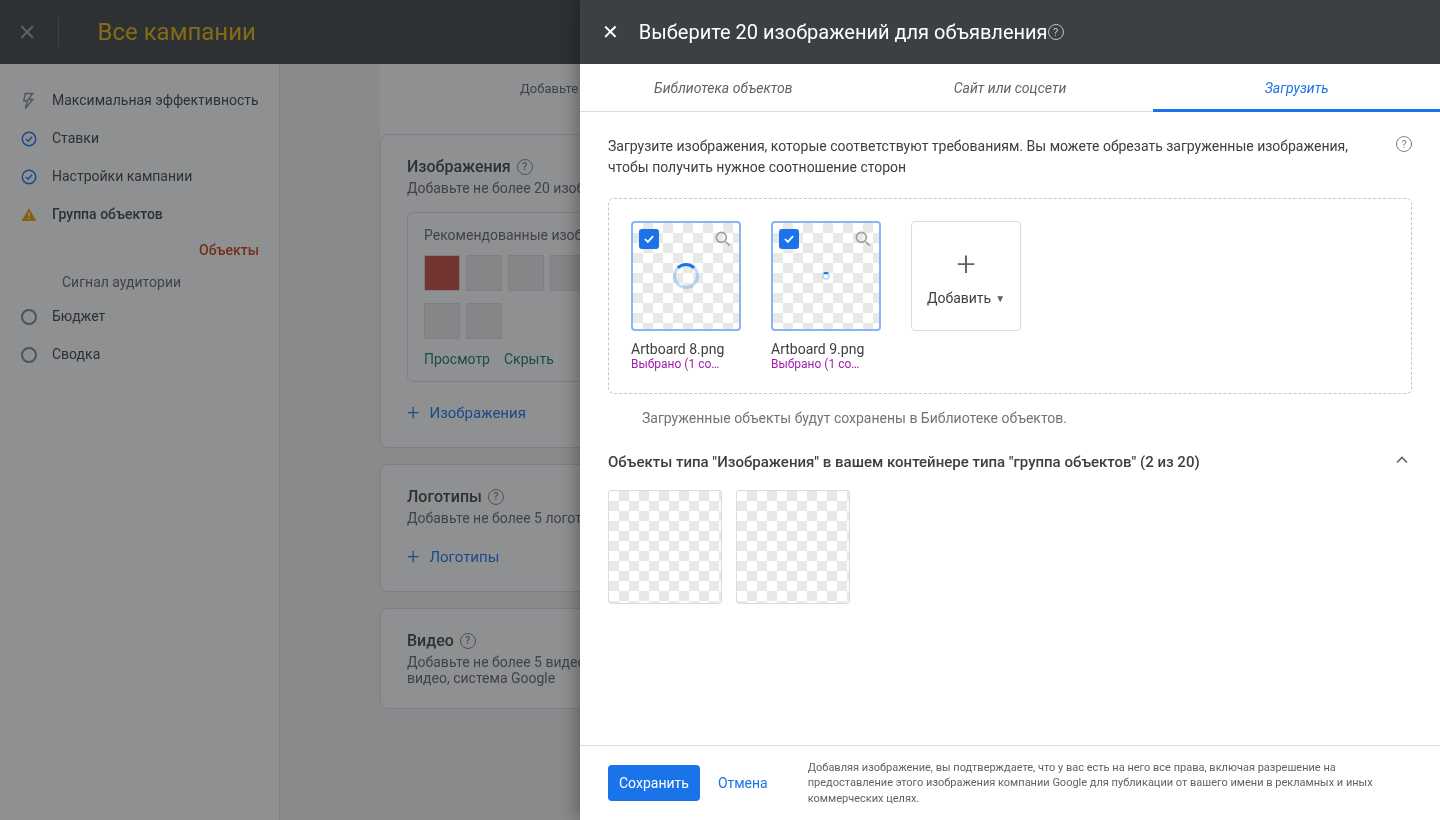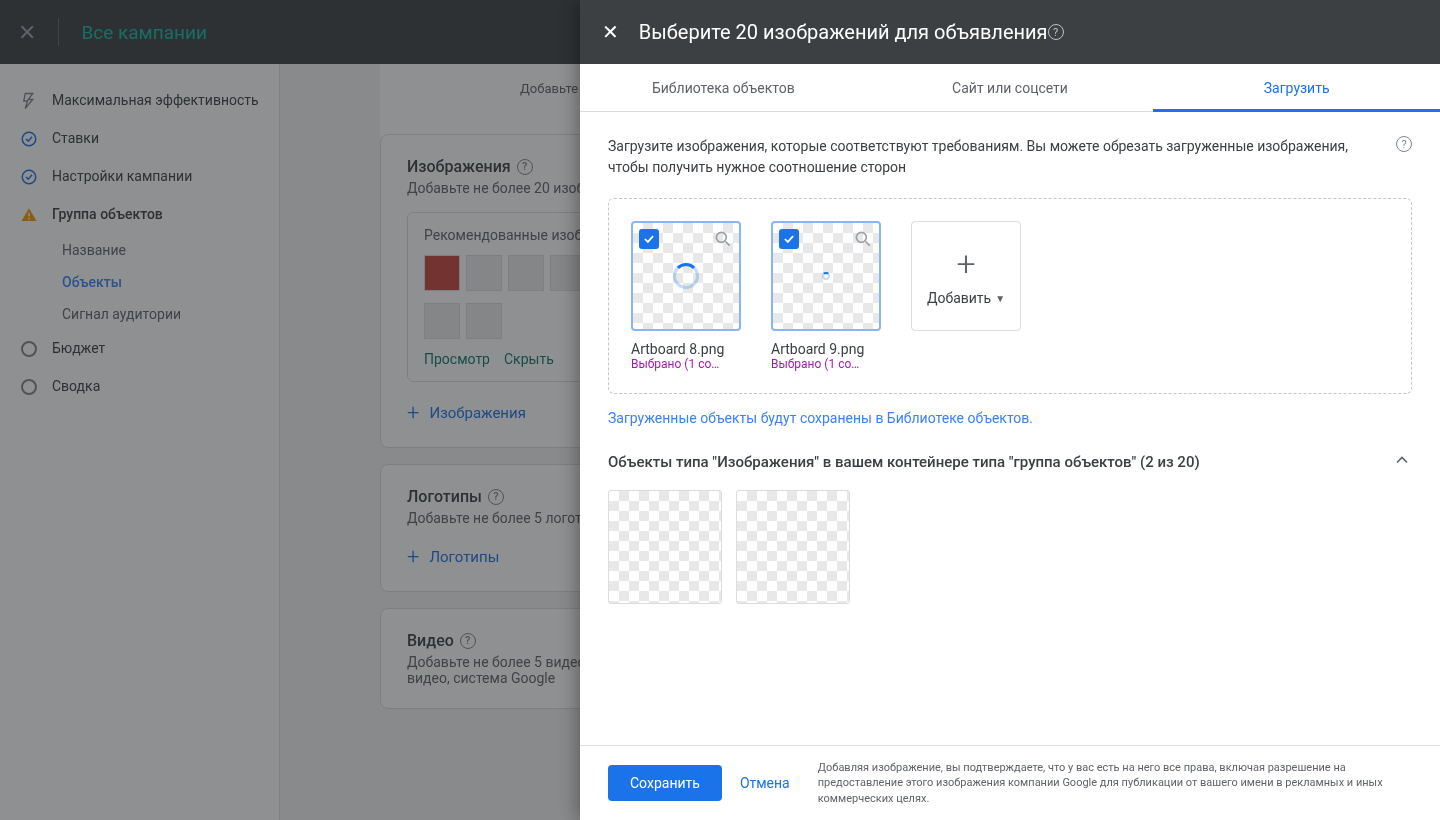--- a/index.html
+++ b/index.html
@@ -8,27 +8,27 @@
 
 .bg-app { position: absolute; inset: 0; }
 .bg-topbar { height: 64px; background: #3c4043; display: flex; align-items: center; padding: 0 18px; gap: 18px; }
 .bg-topbar .close { color: #9aa0a6; font-size: 22px; cursor: pointer; }
 .ads-logo { display: flex; align-items: center; gap: 6px; }
 .logo-tri { width: 26px; height: 24px; position: relative; }
 .logo-tri svg { width: 26px; height: 24px; }
 .brand-text { color: #e8eaed; font-size: 22px; font-weight: 400; }
 .brand-text .ads-word { color: #bdc1c6; }
 .vsep { width: 1px; height: 28px; background: #5f6368; margin: 0 4px; }
-.all-camp { color: #14b8a6; font-size: 19px; }
+.all-camp { color: #eab308; font-size: 24px; margin-left: 16px; }
 
 .bg-main { position: absolute; top: 64px; left: 0; right: 0; bottom: 0; display: flex; }
 .sidebar { width: 280px; border-right: 1px solid #e0e0e0; padding-top: 18px; background: #fff; }
 .side-item { display: flex; align-items: flex-start; gap: 14px; padding: 10px 20px; color: #3c4043; font-size: 14px; }
 .side-item.small { padding: 8px 20px 8px 62px; font-size: 14px; color: #5f6368; }
-.side-item.active-sub { color: #3b82f6; font-weight: 500; }
+.side-item.active-sub { color: #c2410c; font-weight: 500; justify-content: flex-end; }
 .side-item.bold { font-weight: 500; }
 .side-icon { width: 18px; height: 18px; flex-shrink: 0; display: flex; align-items: center; justify-content: center; }
 .chk-circle { width: 18px; height: 18px; }
 .warn-tri svg { width: 18px; height: 18px; }
 .empty-circ { width: 16px; height: 16px; border: 2px solid #80868b; border-radius: 50%; }
 
 .content-area { flex: 1; background: #f1f3f4; padding: 0 40px; position: relative; overflow: hidden; }
 .hint-bar { background: #fff; margin: 0 60px; height: 110px; position: relative; border-radius: 0 0 8px 8px; padding: 16px 100px 16px 140px; }
 .hint-bar .navarr { position: absolute; bottom: 10px; display: flex; gap: 40px; left: 30px; }
 .arr { color: #5f6368; font-size: 22px; cursor: pointer; }
@@ -59,21 +59,21 @@
 .scrim { position: absolute; inset: 0; background: rgba(32,33,36,0.5); }
 
 
 .panel { position: absolute; top: 0; right: 0; bottom: 0; width: 860px; background: #fff; display: flex; flex-direction: column; box-shadow: -4px 0 16px rgba(0,0,0,0.3); }
 .panel-head { height: 64px; background: #3c4043; display: flex; align-items: center; padding: 0 22px; gap: 20px; }
 .panel-head .pclose { color: #fff; font-size: 20px; cursor: pointer; }
 .panel-title { color: #fff; font-size: 20px; flex: 1; display: flex; align-items: center; }
 .panel-title .help-q { border-color: #bdc1c6; color: #bdc1c6; }
 
 .tabs { display: flex; border-bottom: 1px solid #dadce0; height: 48px; }
-.tab { flex: 1; display: flex; align-items: center; justify-content: center; color: #5f6368; font-size: 14px; cursor: pointer; position: relative; }
+.tab { flex: 1; display: flex; align-items: center; justify-content: center; color: #5f6368; font-size: 14px; cursor: pointer; position: relative; font-style: italic; }
 .tab.active { color: #1a73e8; }
 .tab.active::after { content: ''; position: absolute; left: 0; right: 0; bottom: -1px; height: 3px; background: #1a73e8; }
 
 .panel-body { flex: 1; overflow: auto; padding: 24px 28px; }
 .instr-row { display: flex; align-items: flex-start; gap: 28px; }
 .instr { color: #3c4043; font-size: 14px; line-height: 1.5; flex: 1; }
 .uploads-box { border: 1px dashed #c4c7c5; border-radius: 6px; margin-top: 20px; padding: 22px 22px; display: flex; gap: 30px; flex-wrap: wrap; align-items: flex-start; }
 
 .upload-item { width: 110px; }
 .up-thumb { width: 110px; height: 110px; border: 2px solid #8ab4f8; border-radius: 4px; position: relative; background-color: #fff;
@@ -85,34 +85,34 @@
 .spinner { position: absolute; top: 50%; left: 50%; width: 26px; height: 26px; margin: -13px 0 0 -13px; border: 3px solid rgba(26,115,232,0.25); border-top-color: #1a73e8; border-radius: 50%; }
 .spinner.small { width: 8px; height: 8px; border-width: 2px; margin: -4px 0 0 -4px; }
 .fname { font-size: 14px; color: #3c4043; margin-top: 10px; white-space: nowrap; overflow: hidden; text-overflow: ellipsis; }
 .selmeta { font-size: 12px; color: #a21caf; white-space: nowrap; overflow: hidden; text-overflow: ellipsis; }
 
 .add-tile { width: 110px; height: 110px; border: 1px solid #dadce0; border-radius: 4px; display: flex; flex-direction: column; align-items: center; justify-content: center; gap: 10px; cursor: pointer; }
 .add-tile .bigplus { font-size: 34px; color: #5f6368; font-weight: 300; line-height: 1; }
 .add-tile .lbl { font-size: 14px; color: #3c4043; display: flex; align-items: center; gap: 4px; }
 .caret { font-size: 10px; color: #5f6368; }
 
-.saved-note { color: #3b82f6; font-size: 14px; margin-top: 16px; }
+.saved-note { color: #737373; font-size: 14px; margin-top: 16px; margin-left: 34px; }
 
 .container-sec { margin-top: 24px; }
 .container-head { display: flex; align-items: center; justify-content: space-between; }
 .container-head .ctitle { font-size: 15px; color: #3c4043; font-weight: 500; }
 .cont-thumbs { display: flex; gap: 14px; margin-top: 16px; }
 .cont-thumb { width: 114px; height: 114px; border: 1px solid #dadce0; border-radius: 3px;
   background-image: linear-gradient(45deg,#e8e8e8 25%,transparent 25%),linear-gradient(-45deg,#e8e8e8 25%,transparent 25%),linear-gradient(45deg,transparent 75%,#e8e8e8 75%),linear-gradient(-45deg,transparent 75%,#e8e8e8 75%);
   background-size: 20px 20px; background-position: 0 0,0 10px,10px -10px,-10px 0; }
 
 .panel-foot { border-top: 1px solid #dadce0; padding: 14px 28px; display: flex; align-items: center; gap: 18px; }
-.btn-primary { background: #1a73e8; color: #fff; border: none; border-radius: 4px; padding: 10px 22px; font-size: 14px; cursor: pointer; }
+.btn-primary { background: #1a73e8; color: #fff; border: none; border-radius: 4px; padding: 10px 11px; font-size: 14px; cursor: pointer; }
 .btn-text { color: #1a73e8; background: none; border: none; font-size: 14px; cursor: pointer; }
-.legal { font-size: 11px; color: #5f6368; line-height: 1.4; flex: 1; margin-left: 10px; }
+.legal { font-size: 11px; color: #5f6368; line-height: 1.4; flex: 1; margin-left: 22px; }
 
 .chev { width: 20px; height: 20px; }
 </style>
 </head>
 <body>
 
 <div class="bg-app">
   <div class="bg-topbar">
     <span class="close">✕</span>
     <div class="vsep"></div>
@@ -150,23 +150,20 @@
       <div class="side-item bold">
         <span class="side-icon warn-tri">
             <svg viewBox="0 0 24 24">
               <path d="M12 3 L22 20 L2 20 Z" fill="#f29900"></path>
               <rect x="11" y="9" width="2" height="5" fill="#fff"></rect>
               <rect x="11" y="16" width="2" height="2" fill="#fff"></rect>
             </svg>
           </span>
         <span>Группа объектов</span>
       </div>
-      <div class="side-item small">
-          <span>Название</span>
-        </div>
       <div class="side-item small active-sub">
           <span>Объекты</span>
         </div>
       <div class="side-item small">
           <span>Сигнал аудитории</span>
         </div>
       <div class="side-item">
         <span class="side-icon">
             <span class="empty-circ"></span>
           </span>

